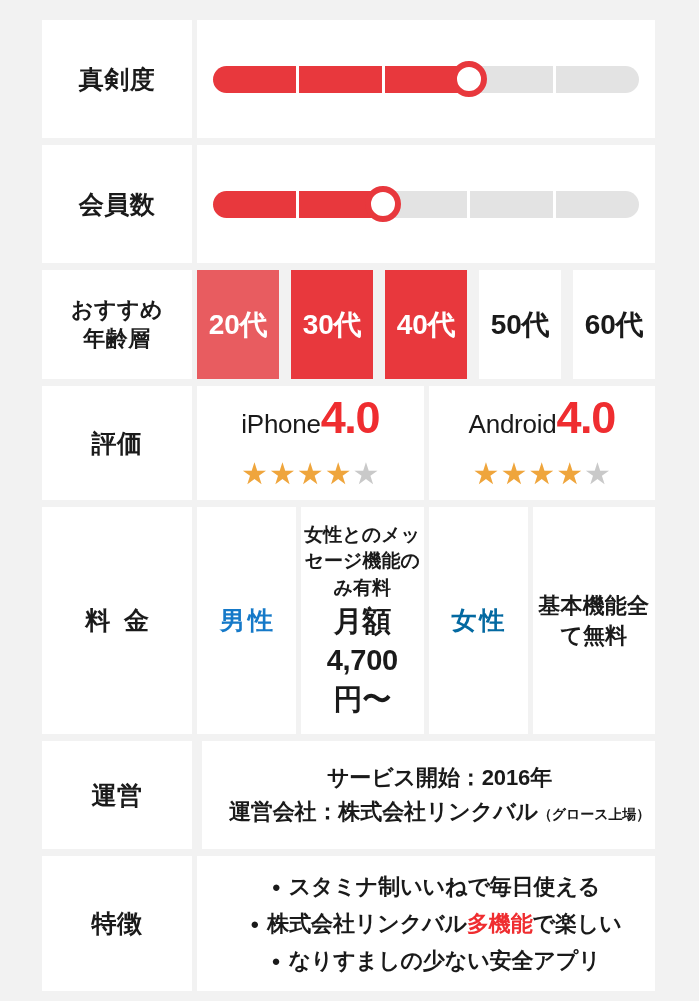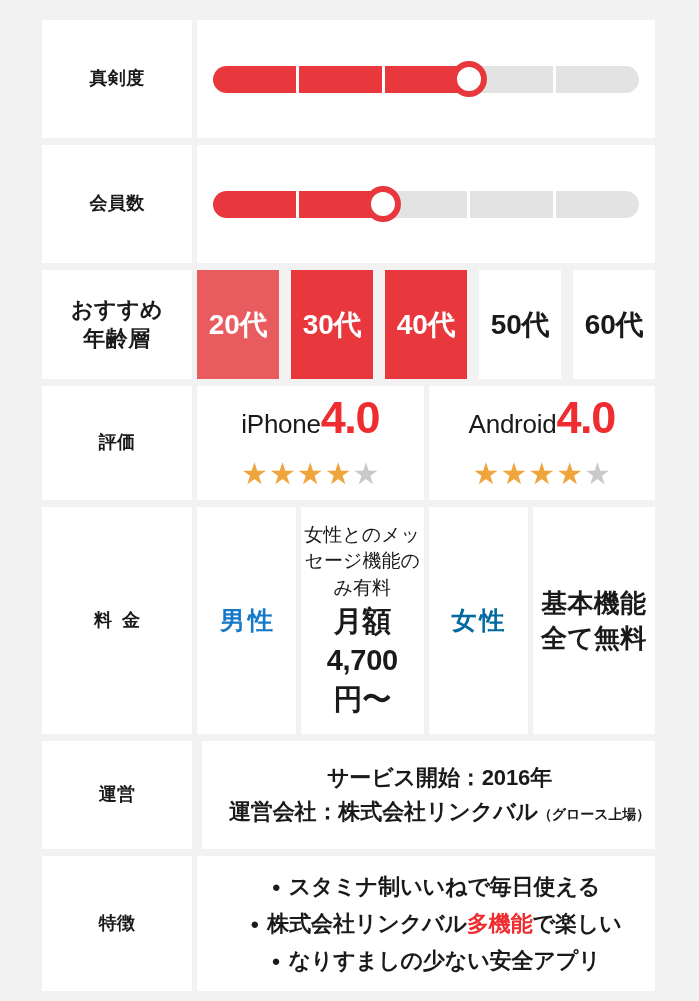--- a/index.html
+++ b/index.html
@@ -30,21 +30,21 @@
   .label-cell {
     width: 150px;
     flex: 0 0 150px;
     background: #ffffff;
     display: flex;
     align-items: center;
     justify-content: center;
     text-align: center;
     color: #1a1a1a;
     font-weight: bold;
-    font-size: 18px;
+    font-size: 25px;
     line-height: 1.3;
     letter-spacing: 0.02em;
   }
   .label-cell.two-line { font-size: 22px; }
   .label-cell.spaced { letter-spacing: 0.55em; text-indent: 0.55em; }
 
   
   .content-cell {
     flex: 1 1 auto;
     background: #ffffff;
@@ -176,23 +176,23 @@
   .fee-detail {
     flex: 1 1 auto;
     background: #ffffff;
     display: flex;
     flex-direction: column;
     align-items: center;
     justify-content: center;
     text-align: center;
     color: #1a1a1a;
   }
-  .fee-note { font-size: 19px; font-weight: normal; line-height: 1.4; }
+  .fee-note { font-size: 19px; font-weight: bold; line-height: 1.4; }
   .fee-amount { font-size: 29px; font-weight: bold; letter-spacing: -0.01em; line-height: 1.35; }
-  .fee-free { font-size: 26px; font-weight: bold; letter-spacing: 0.01em; text-align: center; }
+  .fee-free { font-size: 22px; font-weight: bold; letter-spacing: 0.01em; text-align: center; }
 
   
   .row-operator { height: 108px; gap: 10px; }
   .operator-body {
     padding-left: 22px;
     display: flex;
     flex-direction: column;
     justify-content: center;
     gap: 4px;
     color: #1a1a1a;

